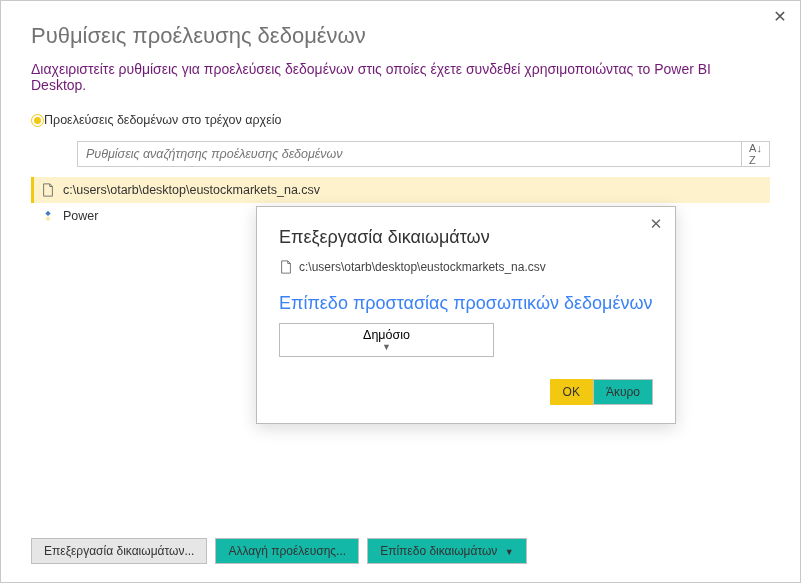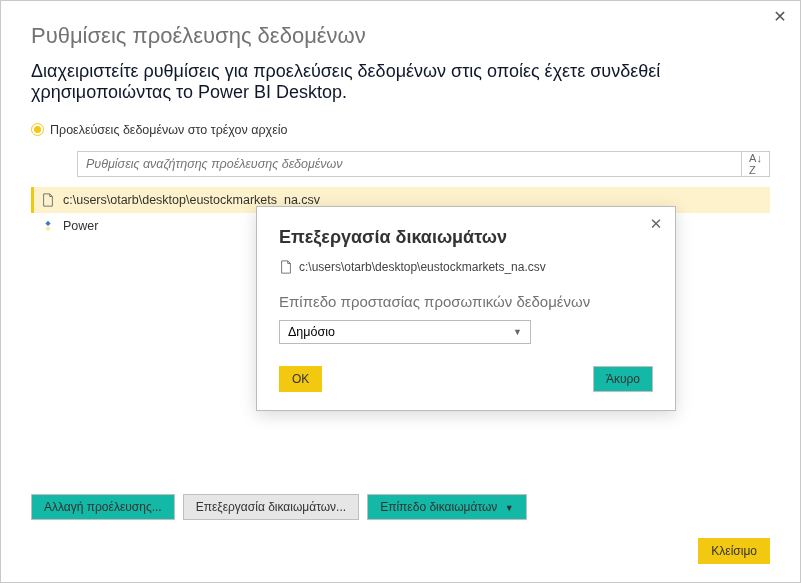--- a/index.html
+++ b/index.html
@@ -1,22 +1,22 @@
 <!DOCTYPE html>
 <html><head>
 <meta charset="utf-8">
 <style>
 * { box-sizing: border-box; margin: 0; padding: 0; font-family: "Segoe UI", Arial, sans-serif; }
 body { width: 801px; height: 583px; background: #fff; border: 1px solid #c8c8c8; position: relative; overflow: hidden; }
 .close-x { position: absolute; top: 6px; right: 10px; font-size: 16px; color: #555; cursor: pointer; width: 20px; height: 20px; text-align: center; line-height: 20px; }
 .content { padding: 22px 30px 0 30px; }
 h1 { font-size: 22px; font-weight: 400; color: #737373; margin-bottom: 12px; }
-.subtitle { font-size: 18px; color: #0f172a; margin-bottom: 20px; }
+.subtitle { font-size: 14px; color: #701a75; margin-bottom: 20px; }
 .radio-row { display: flex; gap: 40px; margin-bottom: 14px; }
-.radio-item { display: flex; align-items: flex-start; gap: 6px; font-size: 12.5px; color: #333; cursor: pointer; }
+.radio-item { display: flex; align-items: center; font-size: 12.5px; color: #333; cursor: pointer; }
 .radio { width: 13px; height: 13px; border: 1px solid #888; border-radius: 50%; display: inline-flex; align-items: center; justify-content: center; }
 .radio.checked { border-color: #f2c811; }
 .radio.checked::after { content: ""; width: 7px; height: 7px; background: #f2c811; border-radius: 50%; }
 .search-row { display: flex; margin-bottom: 10px; padding-left: 46px; }
 .search-input { flex: 1; border: 1px solid #ccc; padding: 5px 8px; font-size: 12.5px; color: #999; font-style: italic; background: #fff; }
 .sort-btn { width: 28px; border: 1px solid #ccc; border-left: none; background: #fff; display: flex; align-items: center; justify-content: center; font-size: 11px; color: #666; cursor: pointer; }
 .list { border-top: none; }
 .list-item { display: flex; align-items: center; gap: 8px; padding: 6px 10px; font-size: 12.5px; color: #333; cursor: pointer; }
 .list-item.selected { background: #fef2cd; border-left: 3px solid #f2c811; padding-left: 7px; }
 .file-icon, .py-icon { width: 14px; height: 14px; display: inline-flex; align-items: center; justify-content: center; }
@@ -24,26 +24,26 @@
 .bottom-bar { position: absolute; bottom: 0; left: 0; right: 0; padding: 14px 30px 18px 30px; }
 .bottom-left { display: flex; gap: 8px; }
 .btn { border: 1px solid #bfbfbf; background: #14b8a6; padding: 5px 12px; font-size: 12px; color: #333; cursor: pointer; }
 .btn.primary { background: #f2c811; border-color: #f2c811; }
 .btn.selected { background: #e6e6e6; }
 .dropdown-caret { margin-left: 4px; font-size: 9px; }
 .close-row { display: flex; justify-content: flex-end; margin-top: 18px; }
 
 .modal { position: absolute; top: 205px; left: 255px; width: 420px; background: #fff; border: 1px solid #bbb; box-shadow: 0 4px 16px rgba(0,0,0,0.15); padding: 20px 22px 18px 22px; }
 .modal-close { position: absolute; top: 8px; right: 10px; font-size: 15px; color: #666; cursor: pointer; width: 18px; height: 18px; text-align: center; }
-.modal h2 { font-size: 18px; font-weight: 700; color: #333; margin-bottom: 12px; }
+.modal h2 { font-size: 18px; font-weight: 400; color: #333; margin-bottom: 12px; }
 .modal-path { display: flex; align-items: center; gap: 6px; font-size: 12px; color: #444; margin-bottom: 18px; }
-.modal-label { font-size: 15px; color: #737373; margin-bottom: 8px; line-height: 1.3; }
-.select { border: 1px solid #bbb; padding: 4px 8px; font-size: 12.5px; width: 252px; display: flex; justify-content: space-between; align-items: center; cursor: pointer; background: #fff; margin-bottom: 22px; }
+.modal-label { font-size: 18px; color: #3b82f6; margin-bottom: 8px; line-height: 1.3; }
+.select { border: 1px solid #bbb; padding: 4px 8px; font-size: 12.5px; width: 215px; display: flex; justify-content: space-between; align-items: center; cursor: pointer; background: #fff; margin-bottom: 22px; flex-direction: column; }
 .select .caret { font-size: 9px; color: #666; }
-.modal-buttons { display: flex; justify-content: space-between; gap: 0; }
+.modal-buttons { display: flex; justify-content: flex-end; gap: 0; }
 </style>
 </head>
 <body>
 
 <div class="close-x">✕</div>
 
 <div class="content">
   <h1>Ρυθμίσεις προέλευσης δεδομένων</h1>
   <div class="subtitle">Διαχειριστείτε ρυθμίσεις για προελεύσεις δεδομένων στις οποίες έχετε συνδεθεί χρησιμοποιώντας το Power BI Desktop.</div>
 
@@ -77,29 +77,26 @@
             <path fill="#f2c811" d="M8 8l3 3-3 3-3-3z" opacity="0.4"></path>
           </svg>
       </span>
       <span>Power</span>
     </div>
   </div>
 </div>
 
 <div class="bottom-bar">
   <div class="bottom-left">
+    <button class="btn selected">Επεξεργασία δικαιωμάτων...</button>
     <button class="btn">Αλλαγή προέλευσης...</button>
-    <button class="btn selected">Επεξεργασία δικαιωμάτων...</button>
     <button class="btn">
       <span>Επίπεδο δικαιωμάτων</span>
       <span class="dropdown-caret">▼</span>
     </button>
-  </div>
-  <div class="close-row">
-    <button class="btn primary">Κλείσιμο</button>
   </div>
 </div>
 
 <div class="modal">
   <div class="modal-close">✕</div>
   <h2>Επεξεργασία δικαιωμάτων</h2>
   <div class="modal-path">
     <span class="file-icon">
       <svg viewBox="0 0 16 16">
           <path fill="none" stroke="#666" stroke-width="1" d="M3 1h7l3 3v11H3z M10 1v3h3"></path>

